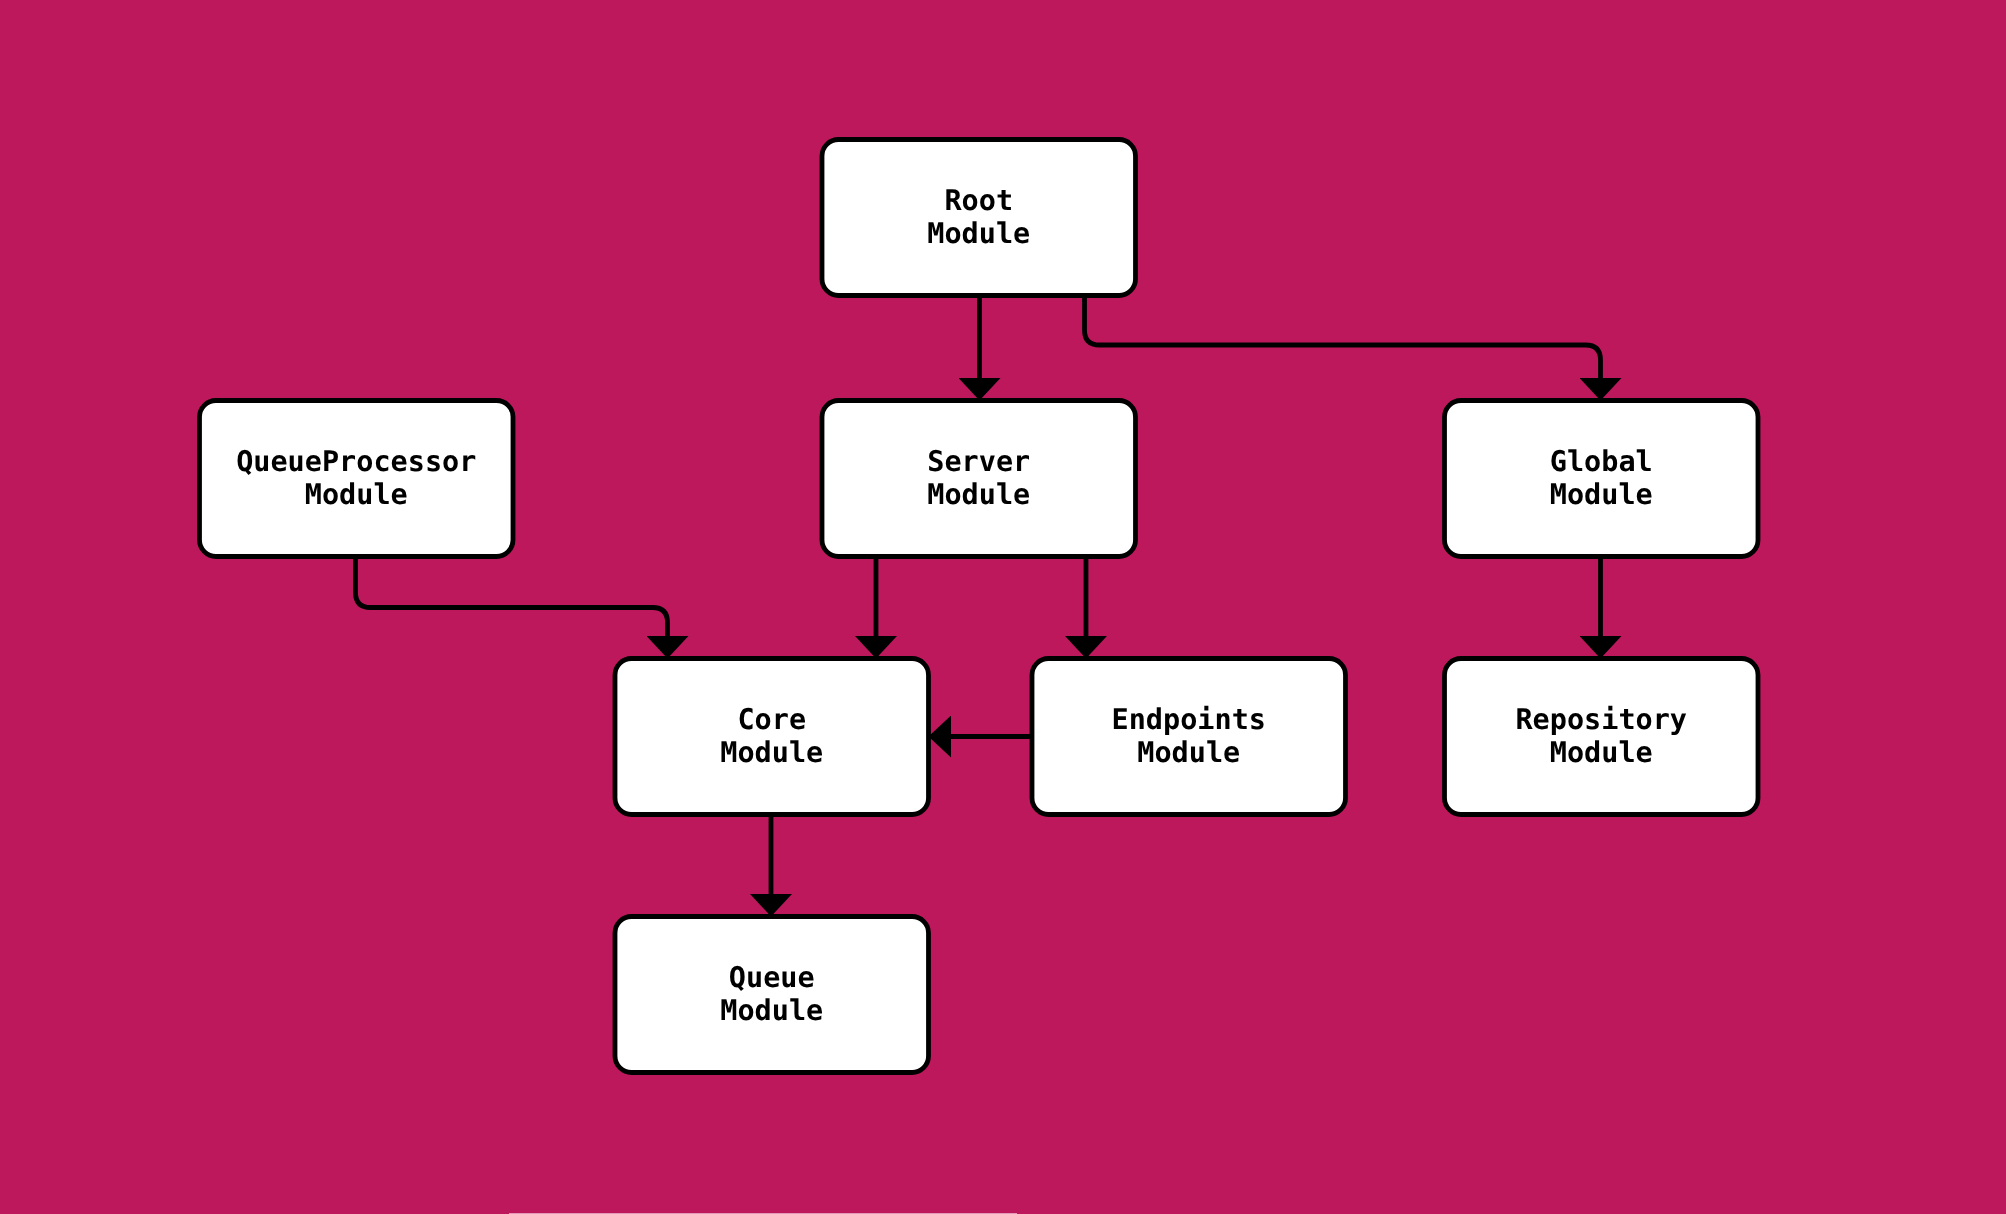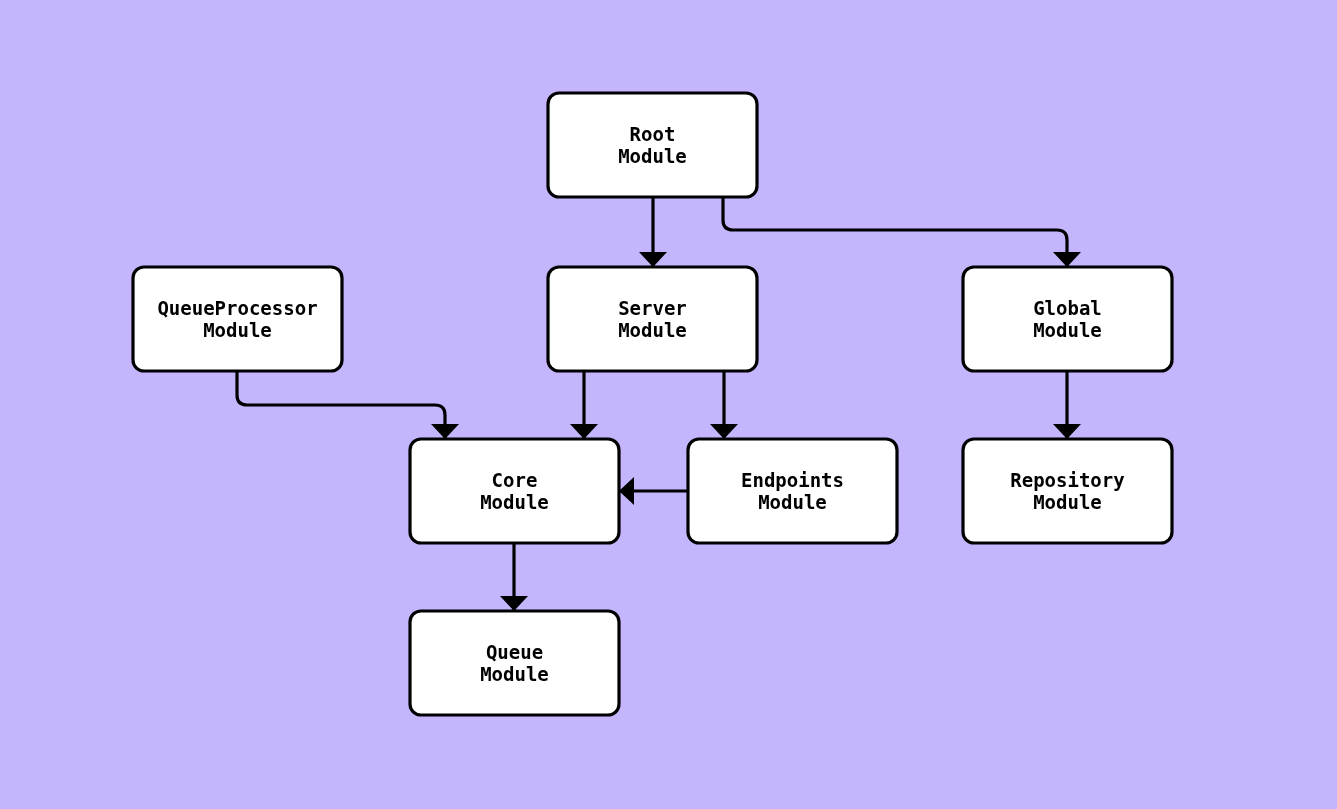--- a/index.html
+++ b/index.html
@@ -4,21 +4,21 @@
 <style>
   html, body {
     margin: 0;
     padding: 0;
     background: #ffffff;
   }
   #canvas {
     position: relative;
     width: 1337px;
     height: 809px;
-    background: #c4b5fd;
+    background: #be185d;
     overflow: hidden;
   }
   svg {
     display: block;
   }
   .node-rect {
     fill: #ffffff;
     stroke: #000000;
     stroke-width: 3.2;
   }

